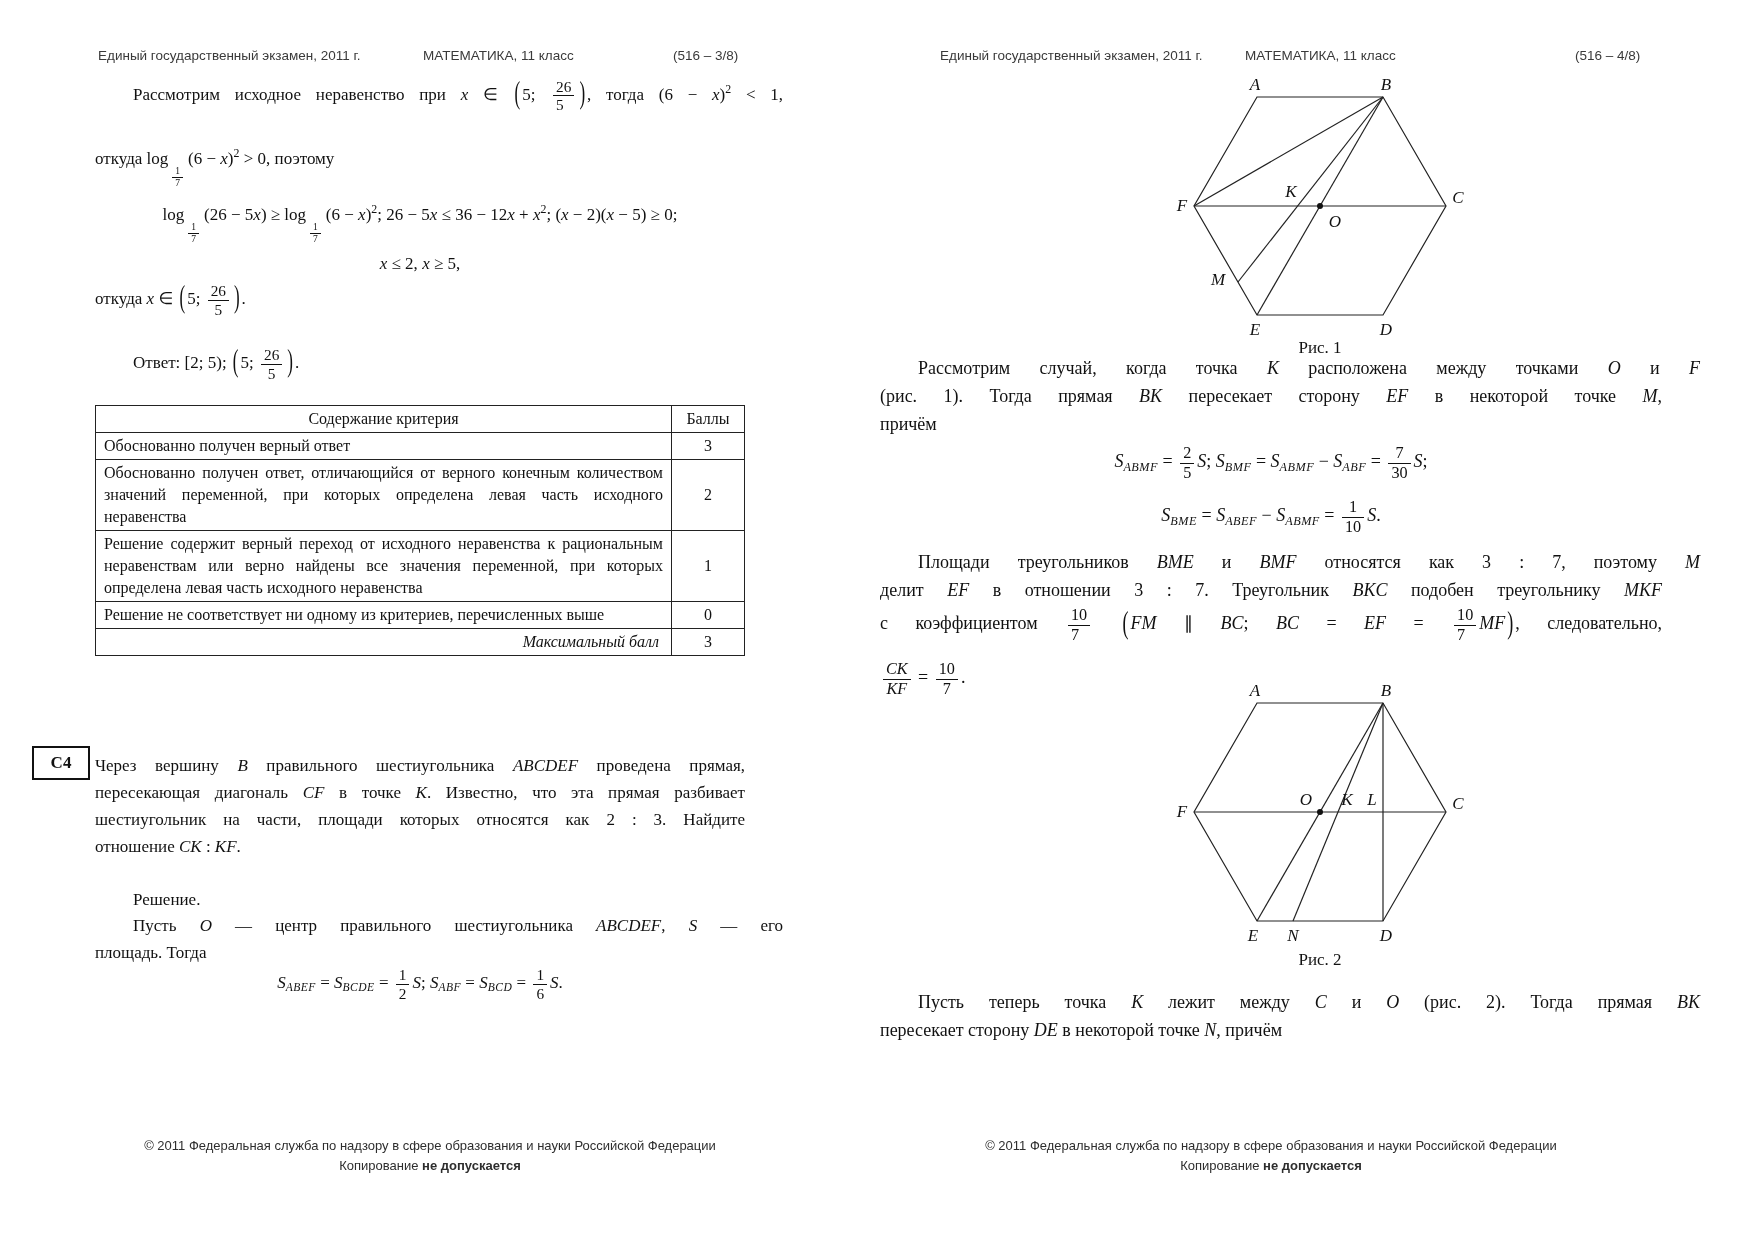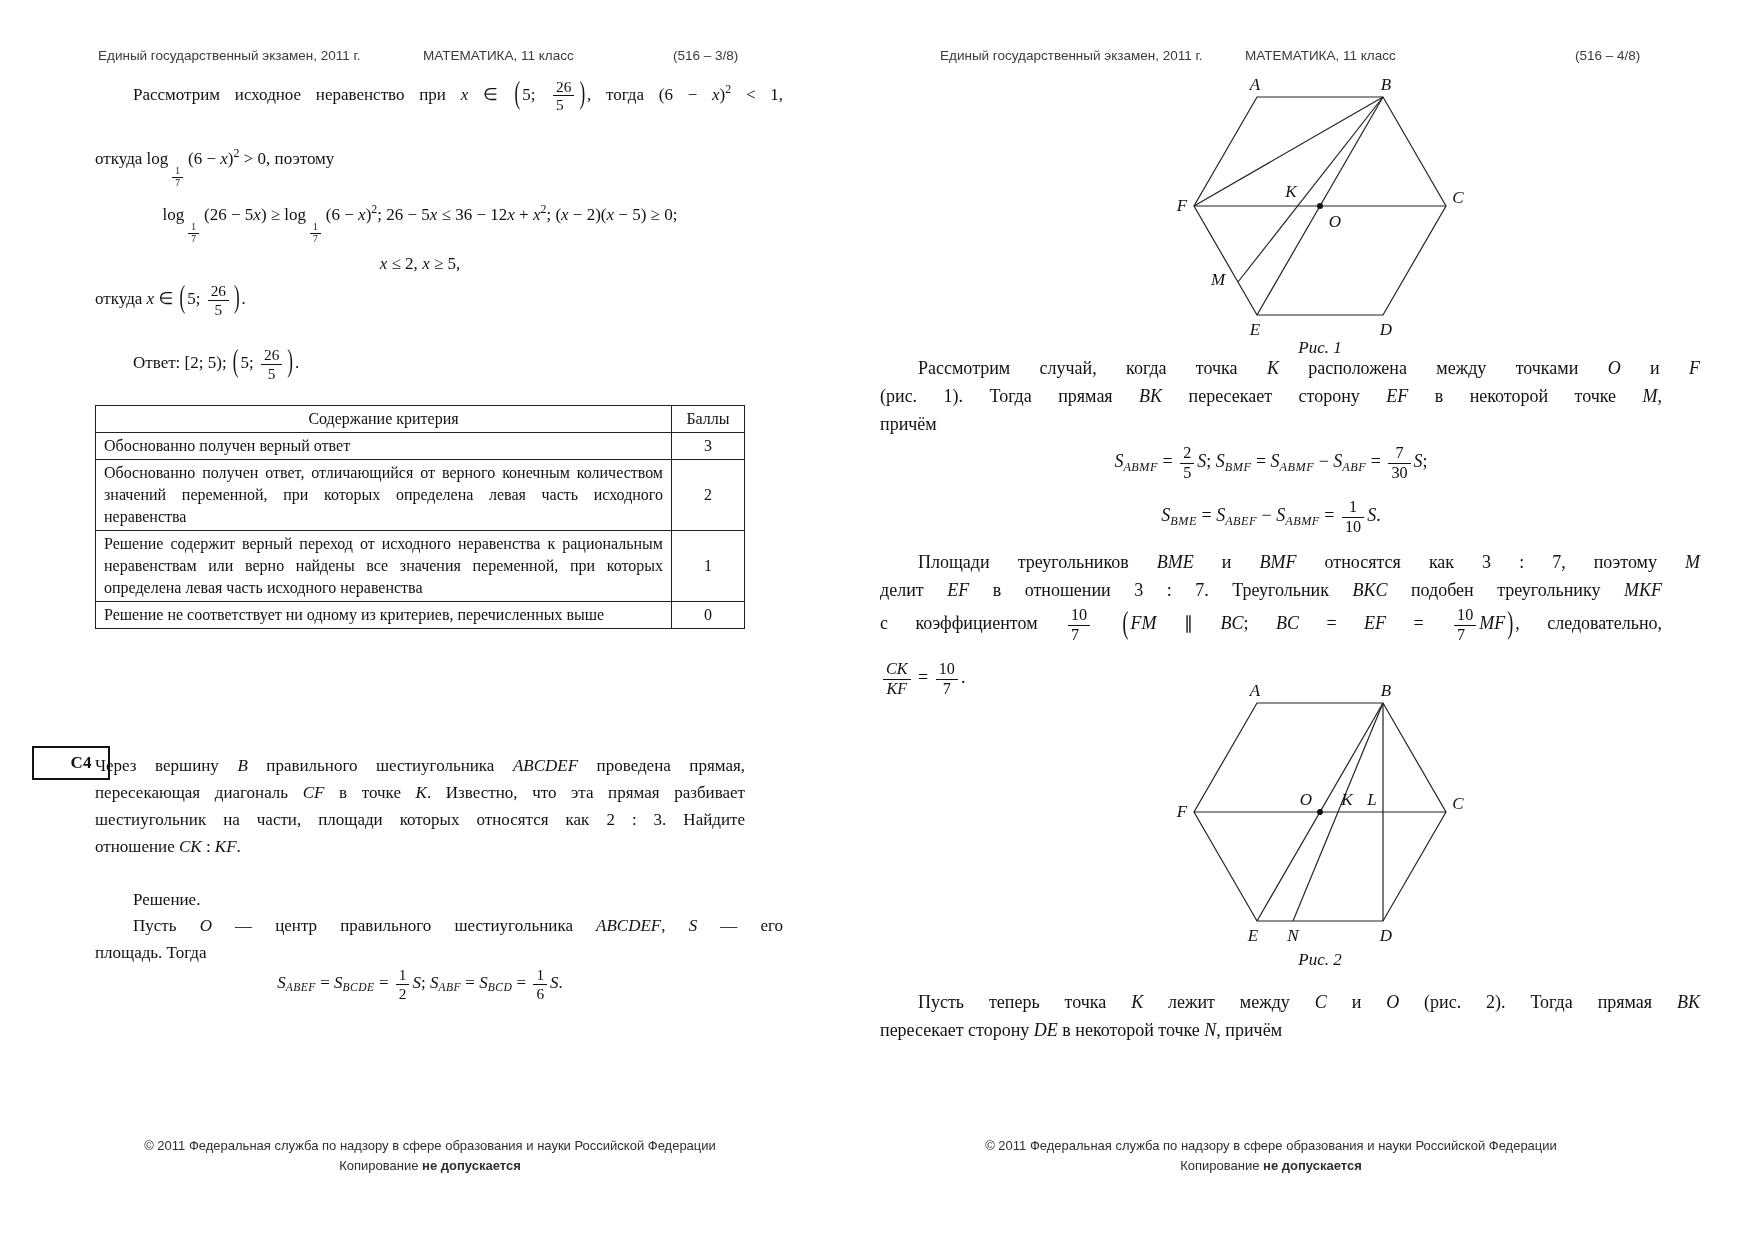--- a/index.html
+++ b/index.html
@@ -24,27 +24,27 @@
   [data-bind-rich] sup{font-size:0.7em;}
   
   .crit{position:absolute;left:95px;top:405px;width:650px;border-collapse:collapse;
         font-size:16px;line-height:22px;color:#111;padding-left:44px;}
   .crit td{border:1px solid #222;padding:2px 8px;vertical-align:top;text-align:justify;}
   .crit td.c2{width:56px;text-align:center;vertical-align:middle;}
   .crit td.hd{text-align:center;}
   .crit td.max{text-align:right;font-style:italic;padding-right:12px;}
   
   .badge{position:absolute;left:32px;top:746px;width:54px;height:30px;border:2px solid #111;
-         display:flex;align-items:center;justify-content:center;font-weight:bold;font-size:17px;padding-left:20px;}
+         display:flex;align-items:center;justify-content:center;font-weight:bold;font-size:17px;}
   
   .fig{position:absolute;}
   .fig line,.fig polygon{stroke:#222;stroke-width:1.2;fill:none;}
   .fig circle{fill:#111;stroke:none;}
   .flbl{font-family:"Liberation Serif", serif;font-style:italic;font-size:17px;fill:#111;text-anchor:middle;}
-  .figcap{position:absolute;text-align:center;font-size:17px;font-style:italic;}
+  .figcap{position:absolute;text-align:center;font-size:17px;}
   
   .foot{position:absolute;text-align:center;font-family:"Liberation Sans", sans-serif;
         font-size:13px;color:#2e2e2e;}
   .foot b{font-weight:bold;}
 </style>
 </head>
 <body>
 
 <div class="canvas">
 
@@ -74,20 +74,24 @@
         <td data-bind="page_left.criteria.rows.1.text">Обоснованно получен ответ, отличающийся от верного конечным количеством значений переменной, при которых определена левая часть исходного неравенства</td>
         <td class="c2" data-bind="page_left.criteria.rows.1.score">2</td>
       </tr>
       <tr>
         <td data-bind="page_left.criteria.rows.2.text">Решение содержит верный переход от исходного неравенства к рациональным неравенствам или верно найдены все значения переменной, при которых определена левая часть исходного неравенства</td>
         <td class="c2" data-bind="page_left.criteria.rows.2.score">1</td>
       </tr>
       <tr>
         <td data-bind="page_left.criteria.rows.3.text">Решение не соответствует ни одному из критериев, перечисленных выше</td>
         <td class="c2" data-bind="page_left.criteria.rows.3.score">0</td>
+      </tr>
+      <tr>
+        <td class="max" data-bind="page_left.criteria.total_label">Максимальный балл</td>
+        <td class="c2" data-bind="page_left.criteria.total_score">3</td>
       </tr>
     </tbody>
       </table>
 
     <div class="badge" data-bind="page_left.task_label">С4</div>
 
     <div class="blk pl-col" style="top:752px">
       <div class="line j" style="position:relative" data-bind-rich="page_left.task_lines.0">Через вершину <i>B</i> правильного шестиугольника <i>ABCDEF</i> проведена прямая,</div>
       <div class="line j" style="position:relative" data-bind-rich="page_left.task_lines.1">пересекающая диагональ <i>CF</i> в точке <i>K</i>. Известно, что эта прямая разбивает</div>
       <div class="line j" style="position:relative" data-bind-rich="page_left.task_lines.2">шестиугольник на части, площади которых относятся как 2 : 3. Найдите</div>

